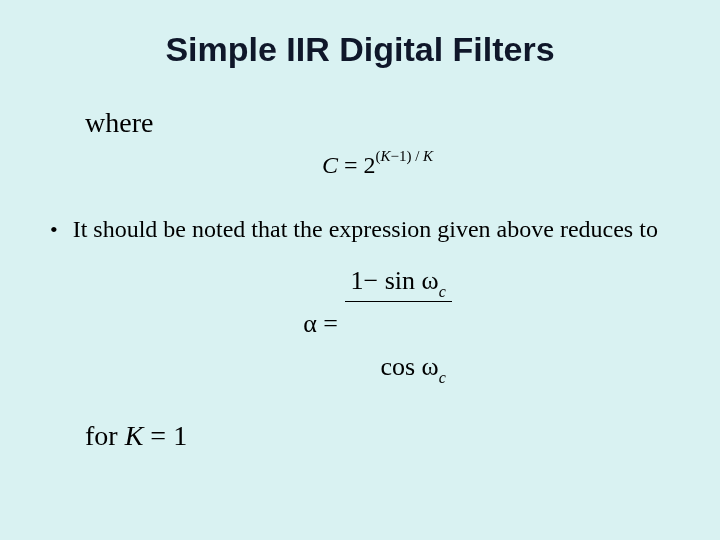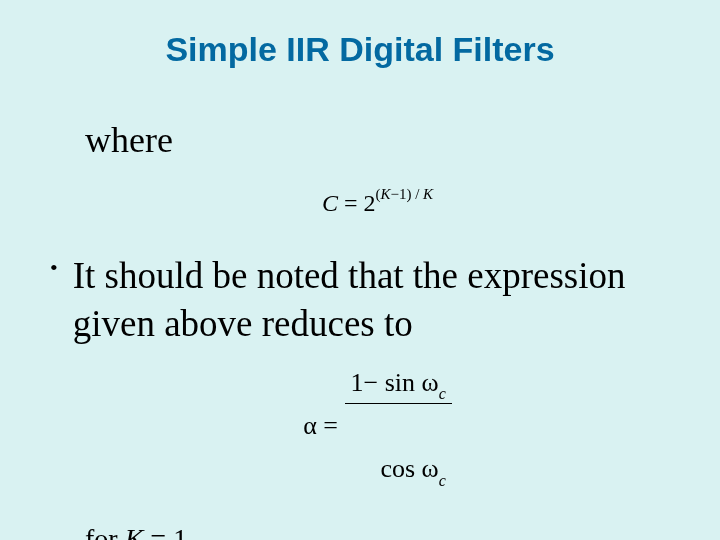--- a/index.html
+++ b/index.html
@@ -13,30 +13,30 @@
       background: #d9f2f2;
       font-family: "Times New Roman", Times, serif;
       padding: 20px 50px;
       color: #000;
     }
     .title {
       text-align: center;
       font-family: Arial, Helvetica, sans-serif;
       font-size: 34px;
       font-weight: bold;
-      color: #0369a1;
+      color: #0f172a;
       margin-top: 10px;
-      margin-bottom: 50px;
+      margin-bottom: 38px;
     }
     .content {
       padding-left: 35px;
     }
     .where-line {
-      font-size: 36px;
-      margin-bottom: 28px;
+      font-size: 28px;
+      margin-bottom: 12px;
     }
     .eq1 {
       text-align: center;
       margin-bottom: 35px;
       font-size: 24px;
     }
     .eq1 .base {
       font-style: italic;
     }
     .eq1 .exp {
@@ -51,21 +51,21 @@
       align-items: flex-start;
       margin-bottom: 20px;
       margin-left: -35px;
     }
     .bullet {
       font-size: 22px;
       margin-right: 15px;
       line-height: 32px;
     }
     .bullet-text {
-      font-size: 37px;
+      font-size: 24px;
       line-height: 1.3;
     }
     .eq2 {
       text-align: center;
       margin-bottom: 35px;
       font-size: 26px;
     }
     .eq2 .alpha {
       font-family: "Times New Roman", serif;
     }

